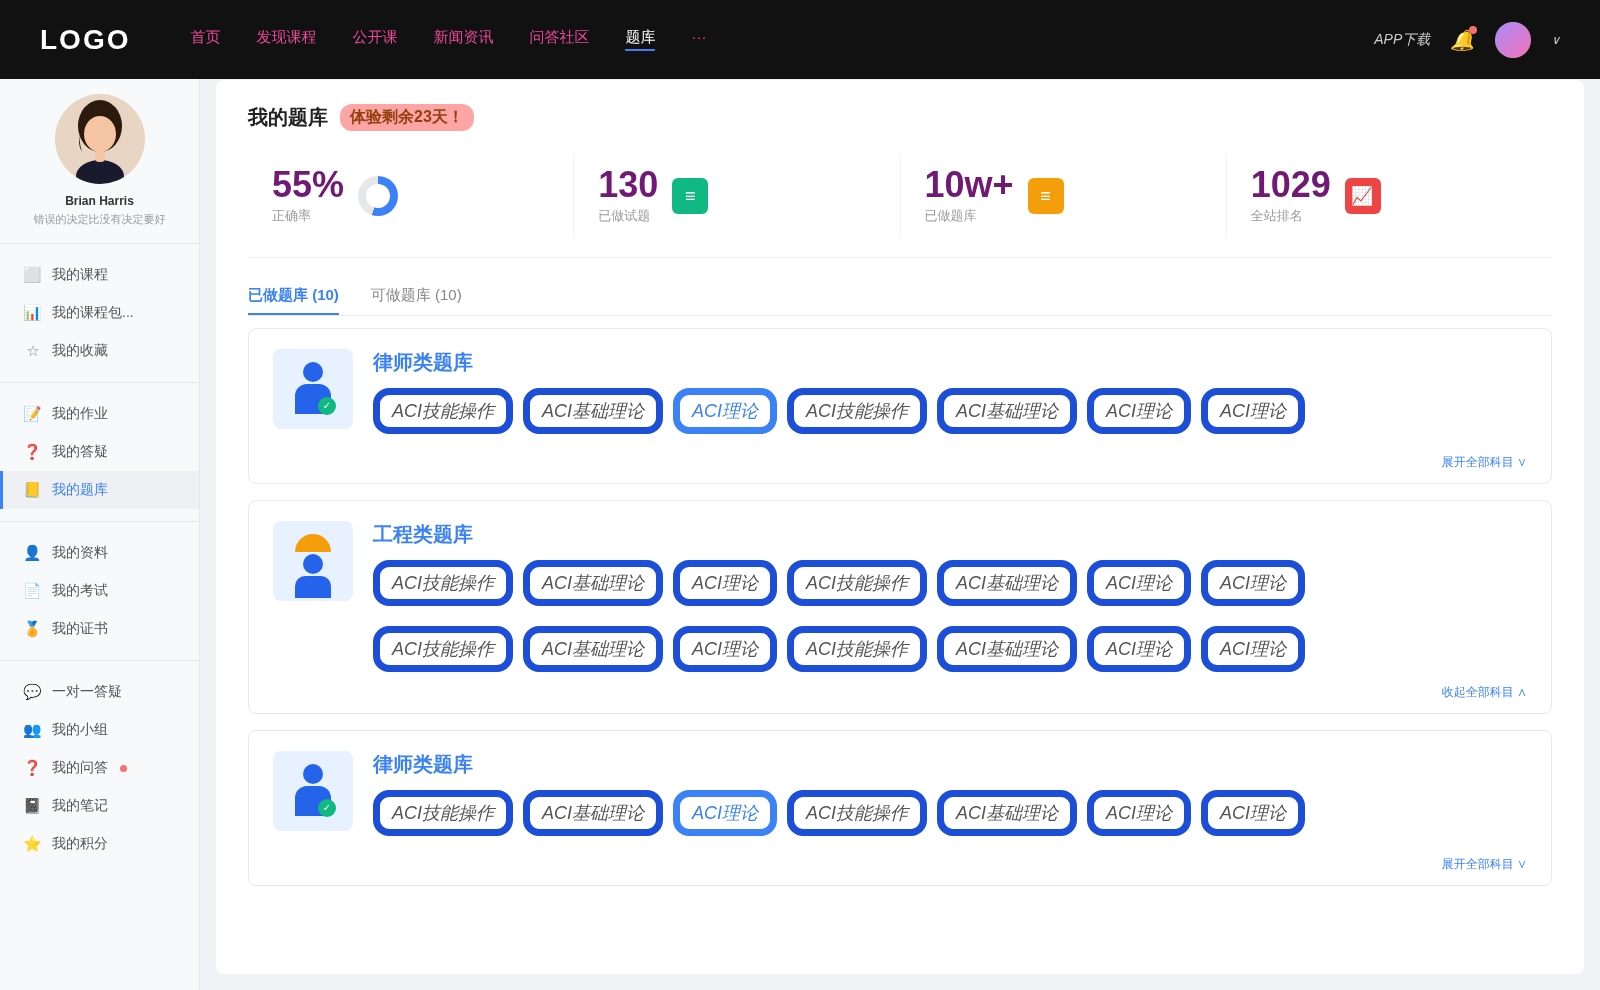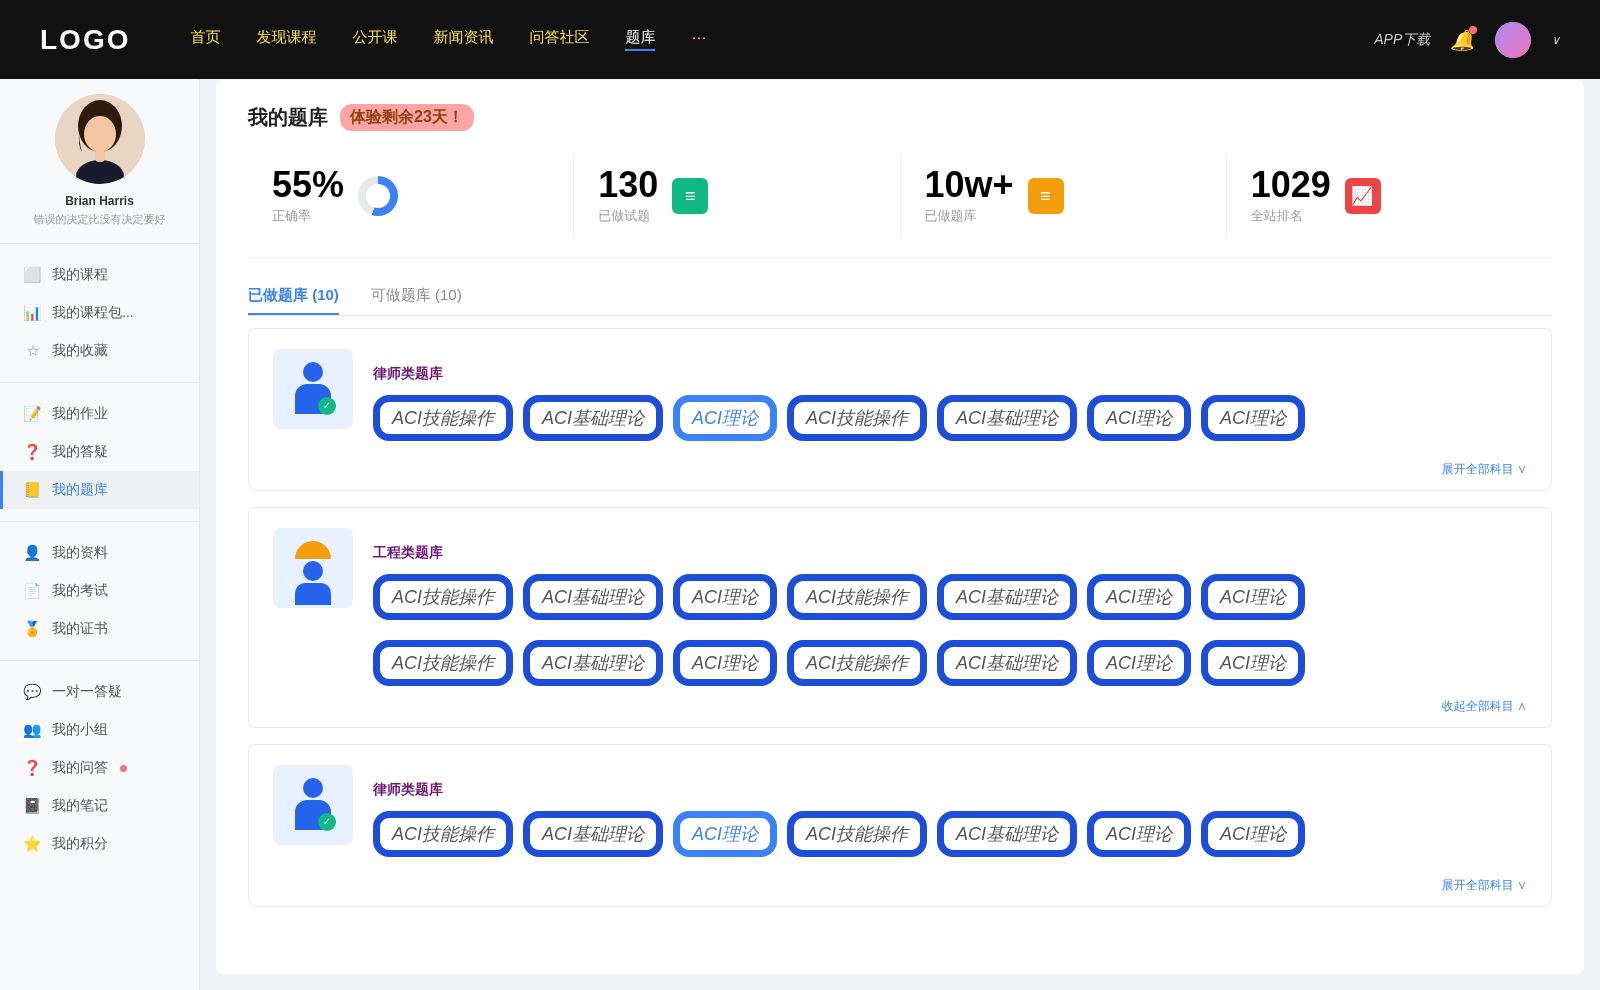--- a/index.html
+++ b/index.html
@@ -23,21 +23,21 @@
       letter-spacing: 2px;
       margin-right: 60px;
       min-width: 80px;
     }
     .header-nav {
       display: flex;
       gap: 36px;
       flex: 1;
     }
     .header-nav a {
-      color: #fde047;
+      color: #ec4899;
       text-decoration: none;
       font-size: 15px;
       cursor: pointer;
     }
     .header-nav a.active {
       color: #fff;
       border-bottom: 2px solid #3b82f6;
       padding-bottom: 2px;
     }
     .header-right {
@@ -228,21 +228,21 @@
       border-right: 1px solid #f0f0f0;
     }
     .stat-item:last-child { border-right: none; }
     .stat-value-area {
       display: flex;
       flex-direction: column;
     }
     .stat-value {
       font-size: 36px;
       font-weight: 700;
-      color: #000000;
+      color: #701a75;
       line-height: 1;
     }
     .stat-label {
       font-size: 13px;
       color: #999;
       margin-top: 4px;
     }
 
     
     .tabs-row {
@@ -345,25 +345,24 @@
     .engineer-body {
       width: 36px;
       height: 22px;
       background: #2563eb;
       border-radius: 10px 10px 0 0;
       margin: 0 auto;
     }
 
     .bank-info { flex: 1; }
     .bank-name {
-      font-size: 14px;
+      font-size: 20px;
       font-weight: 600;
-      color: #701a75;
+      color: #3b82f6;
       margin-bottom: 12px;
-      margin-top: 16px;
     }
     .bank-tags {
       display: flex;
       flex-wrap: wrap;
       gap: 10px;
     }
     .bank-tag {
       font-size: 18px;
       color: #555;
       padding: 4px 12px;

